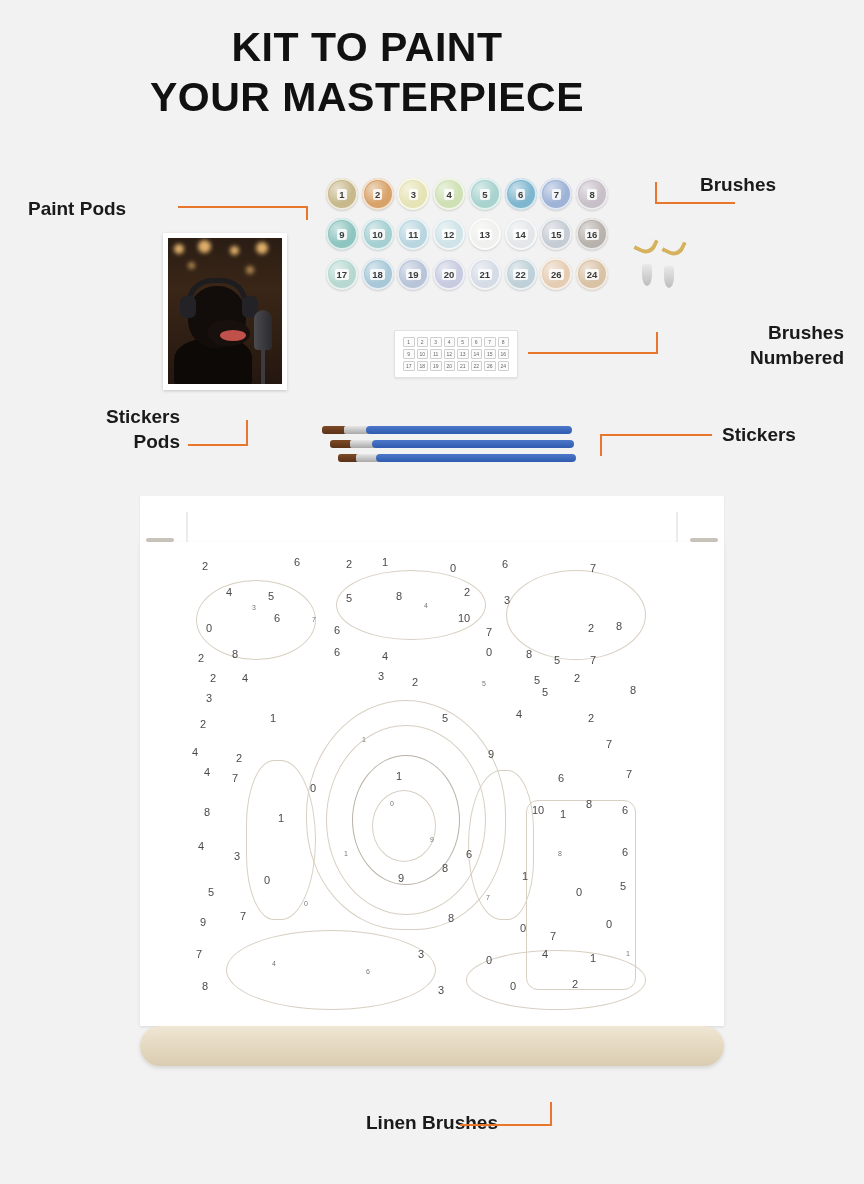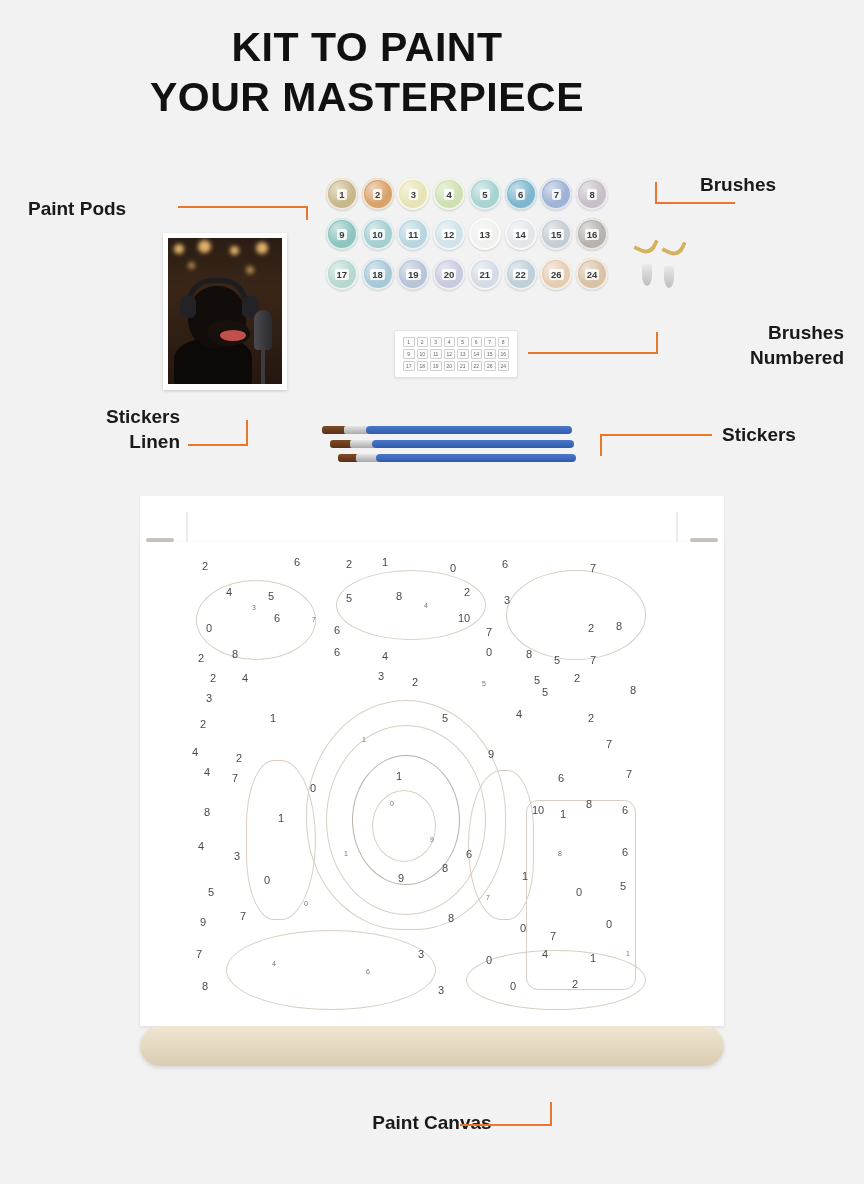--- a/index.html
+++ b/index.html
@@ -401,21 +401,21 @@
     <div class="headphone-band"></div>
     <div class="ear-cup l"></div>
     <div class="ear-cup r"></div>
     <div class="mic"></div>
     <div class="mic-stem"></div>
   </div>
 </div>
 
 <div class="label r" style="left:10px; top:404px; width:170px;">
   <span>Stickers</span><br>
-  <span>Linen</span>
+  <span>Pods</span>
 </div>
 <div class="conn" style="left:188px; top:420px; width:60px; height:26px;">
   <div class="h" style="left:0; top:24px; width:60px;"></div>
   <div class="v" style="left:58px; top:0; height:26px;"></div>
 </div>
 
 <div class="brushes">
   <div class="brush b1">
     <div class="tip" style="width:24px;"></div>
     <div class="ferrule" style="left:22px;"></div>
@@ -561,17 +561,17 @@
       <div class="pbn-num sm" style="left:372px; top:300px;">8</div>
       <div class="pbn-num sm" style="left:86px; top:410px;">4</div>
       <div class="pbn-num sm" style="left:180px; top:418px;">6</div>
       <div class="pbn-num sm" style="left:440px; top:400px;">1</div>
     </div>
   </div>
 
   <div class="canvas-roll"></div>
 </div>
 
-<div class="linen-label">Paint Canvas</div>
+<div class="linen-label">Linen Brushes</div>
 <div class="conn" style="left:460px; top:1102px; width:92px; height:24px;">
   <div class="h" style="left:0; top:22px; width:92px;"></div>
   <div class="v" style="left:90px; top:0; height:24px;"></div>
 </div>
 
 </body></html>

